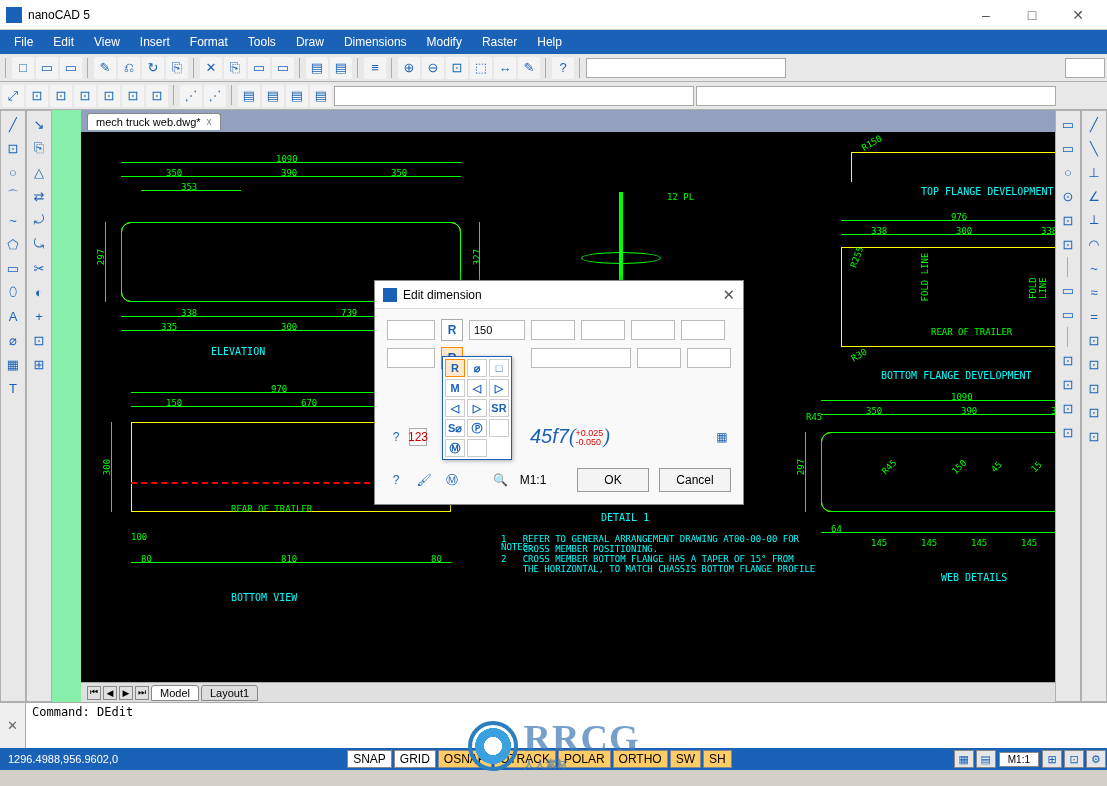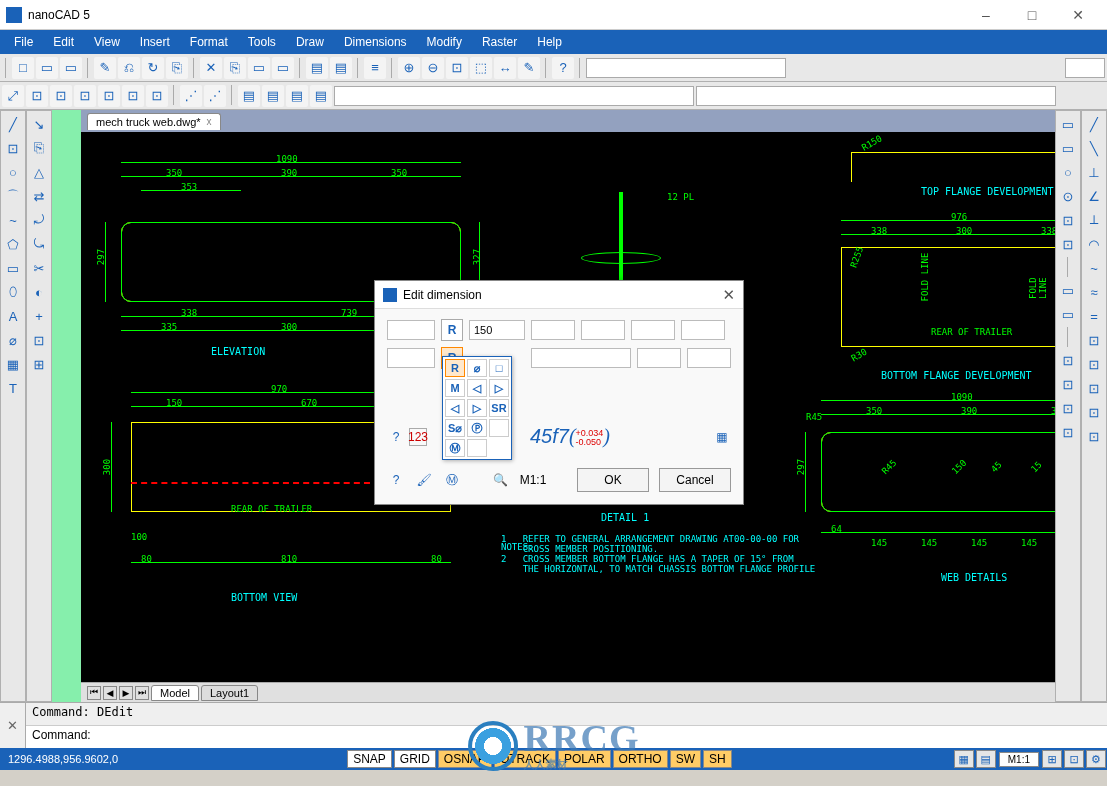--- a/index.html
+++ b/index.html
@@ -356,21 +356,20 @@
         <div class="vtb-btn">⊡</div>
         <div class="vtb-btn">⊡</div>
       </div>
   </div>
 </div>
 
 <div class="cmd-area">
   <div class="cmd-x">✕</div>
   <div class="cmd-lines">
     <div class="cmd-line">Command: DEdit</div>
-    <div class="cmd-line"><span>Command:</span></div>
   </div>
 </div>
 
 <div class="statusbar">
   <span class="status-coords">1296.4988,956.9602,0</span>
   <span class="status-fill"></span>
   <span id="status-toggles"><span class="status-toggle">SNAP</span><span class="status-toggle">GRID</span><span class="status-toggle on">OSNAP</span><span class="status-toggle on">OTRACK</span><span class="status-toggle on">POLAR</span><span class="status-toggle on">ORTHO</span><span class="status-toggle on">SW</span><span class="status-toggle on">SH</span></span>
   <span class="status-fill"></span>
   <span class="status-icon">▦</span>
   <span class="status-icon">▤</span>
@@ -403,21 +402,21 @@
       <input class="dlg-in" style="width: 100px;">
       <input class="dlg-in" style="width: 44px;">
       <input class="dlg-in" style="width: 44px;">
     </div>
     <div class="dlg-row" style="justify-content:space-between;margin-top:56px;">
       <div style="display:flex;gap:4px;">
         <span class="dlg-small-icon">?</span>
         <span class="dlg-small-icon" style="color:#c00;border:1px solid #aaa;font-size:12px;">123</span>
       </div>
       <div class="dlg-preview">
-        <span>45f7</span>(<span class="tol"><span>+0.034</span><br><span>-0.050</span></span>)
+        <span>45f7</span>(<span class="tol"><span>+0.025</span><br><span>-0.050</span></span>)
       </div>
       <span class="dlg-small-icon">▦</span>
     </div>
   </div>
   <div class="dlg-btn-row">
     <span class="dlg-small-icon">?</span>
     <span class="dlg-small-icon">🖌</span>
     <span class="dlg-small-icon">Ⓜ</span>
     <span style="flex:1"></span>
     <span class="dlg-small-icon">🔍</span>

